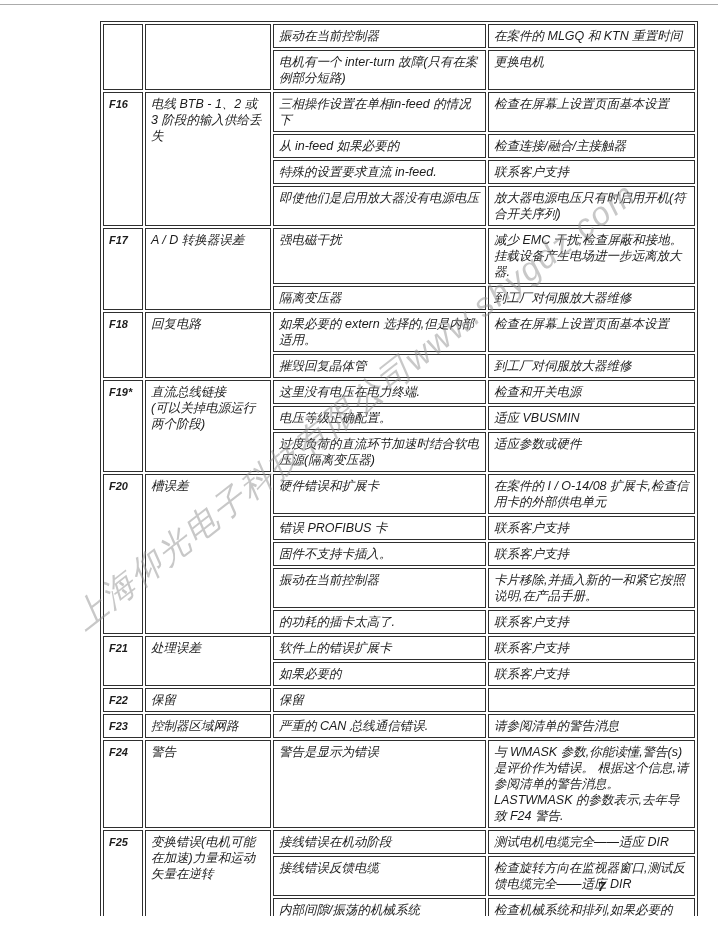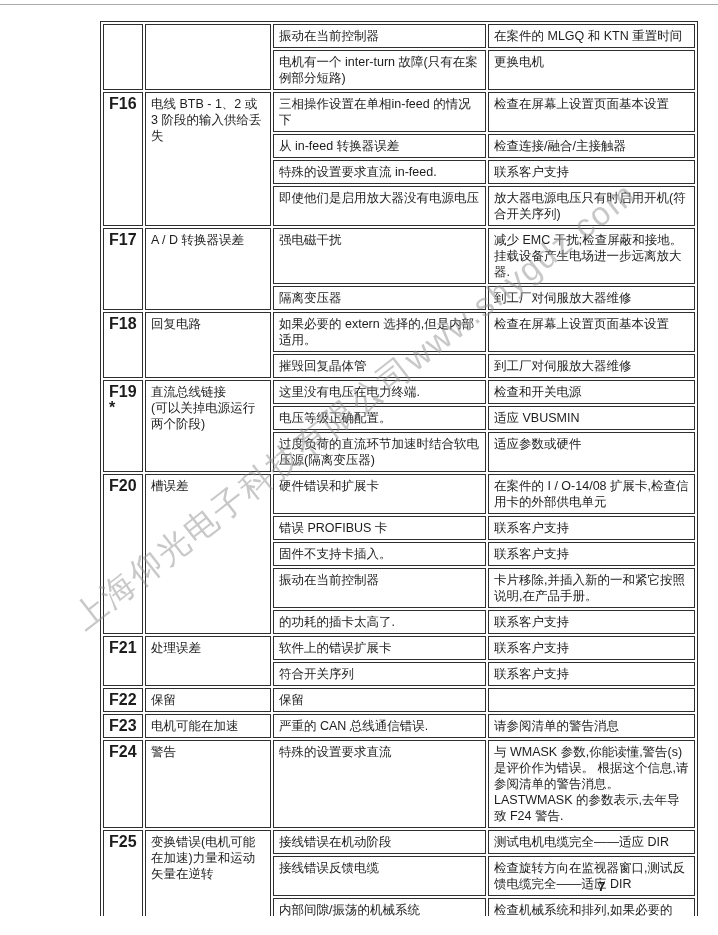--- a/index.html
+++ b/index.html
@@ -8,20 +8,21 @@
     background: #ffffff;
     font-family: "Liberation Sans", "DejaVu Sans", sans-serif;
   }
   .page {
     position: relative;
     width: 718px;
     height: 916px;
     background: #ffffff;
     overflow: hidden;
     color: #1c1c1c;
+    font-style: italic;
   }
   .top-rule {
     position: absolute;
     top: 4px;
     left: 0;
     width: 718px;
     height: 1px;
     background: #ababab;
   }
   table.fault-table {
@@ -37,21 +38,21 @@
     font-size: 12.5px;
     line-height: 16px;
   }
   table.fault-table td {
     border: 1px solid #2f2f2f;
     vertical-align: top;
     padding: 3px 5px;
     overflow: hidden;
     word-break: break-word;
   }
-  td.code { font-weight: bold; font-size: 16px; }
+  td.code { font-weight: bold; font-size: 11px; }
   td.desc { white-space: pre-line; margin-top: 32px; }
   .watermark {
     position: absolute;
     left: 78px;
     top: 600px;
     width: 780px;
     transform: rotate(-38deg);
     transform-origin: 0 50%;
     font-size: 33px;
     letter-spacing: 2px;
@@ -93,21 +94,21 @@
           <td>电机有一个 inter-turn 故障(只有在案例部分短路)</td>
           <td>更换电机</td>
         </tr>
         <tr>
           <td class="code" rowspan="4">F16</td>
           <td class="desc" rowspan="4">电线 BTB - 1、2 或 3 阶段的输入供给丢失</td>
           <td>三相操作设置在单相in-feed 的情况下</td>
           <td>检查在屏幕上设置页面基本设置</td>
         </tr>
         <tr>
-          <td>从 in-feed 转换器误差</td>
+          <td>从 in-feed 如果必要的</td>
           <td>检查连接/融合/主接触器</td>
         </tr>
         <tr>
           <td>特殊的设置要求直流 in-feed.</td>
           <td>联系客户支持</td>
         </tr>
         <tr>
           <td>即使他们是启用放大器没有电源电压</td>
           <td>放大器电源电压只有时启用开机(符合开关序列)</td>
         </tr>
@@ -168,39 +169,39 @@
           <td>的功耗的插卡太高了.</td>
           <td>联系客户支持</td>
         </tr>
         <tr>
           <td class="code" rowspan="2">F21</td>
           <td class="desc" rowspan="2">处理误差</td>
           <td>软件上的错误扩展卡</td>
           <td>联系客户支持</td>
         </tr>
         <tr>
-          <td>符合开关序列</td>
+          <td>如果必要的</td>
           <td>联系客户支持</td>
         </tr>
         <tr>
           <td class="code" rowspan="1">F22</td>
           <td class="desc" rowspan="1">保留</td>
           <td>保留</td>
           <td></td>
         </tr>
         <tr>
           <td class="code" rowspan="1">F23</td>
-          <td class="desc" rowspan="1">电机可能在加速</td>
+          <td class="desc" rowspan="1">控制器区域网路</td>
           <td>严重的 CAN 总线通信错误.</td>
           <td>请参阅清单的警告消息</td>
         </tr>
         <tr>
           <td class="code" rowspan="1">F24</td>
           <td class="desc" rowspan="1">警告</td>
-          <td>特殊的设置要求直流</td>
+          <td>警告是显示为错误</td>
           <td>与 WMASK 参数,你能读懂,警告(s)是评价作为错误。 根据这个信息,请参阅清单的警告消息。LASTWMASK 的参数表示,去年导致 F24 警告.</td>
         </tr>
         <tr>
           <td class="code" rowspan="4">F25</td>
           <td class="desc" rowspan="4">变换错误(电机可能在加速)力量和运动矢量在逆转</td>
           <td>接线错误在机动阶段</td>
           <td>测试电机电缆完全——适应 DIR</td>
         </tr>
         <tr>
           <td>接线错误反馈电缆</td>

